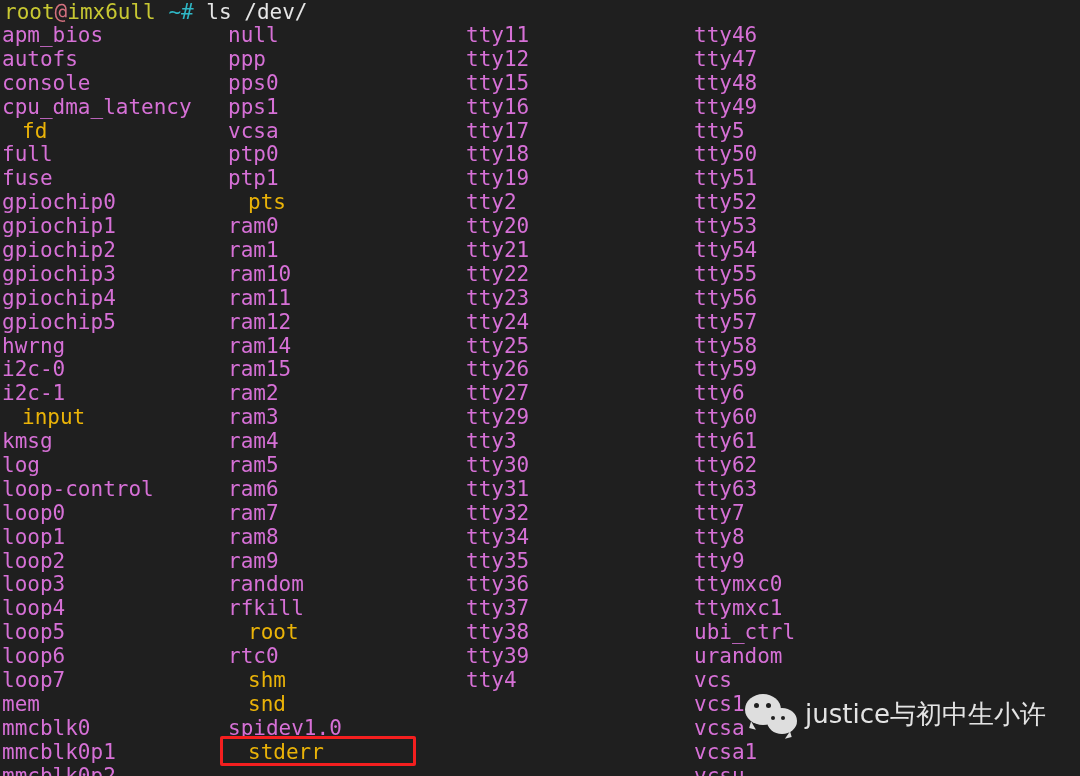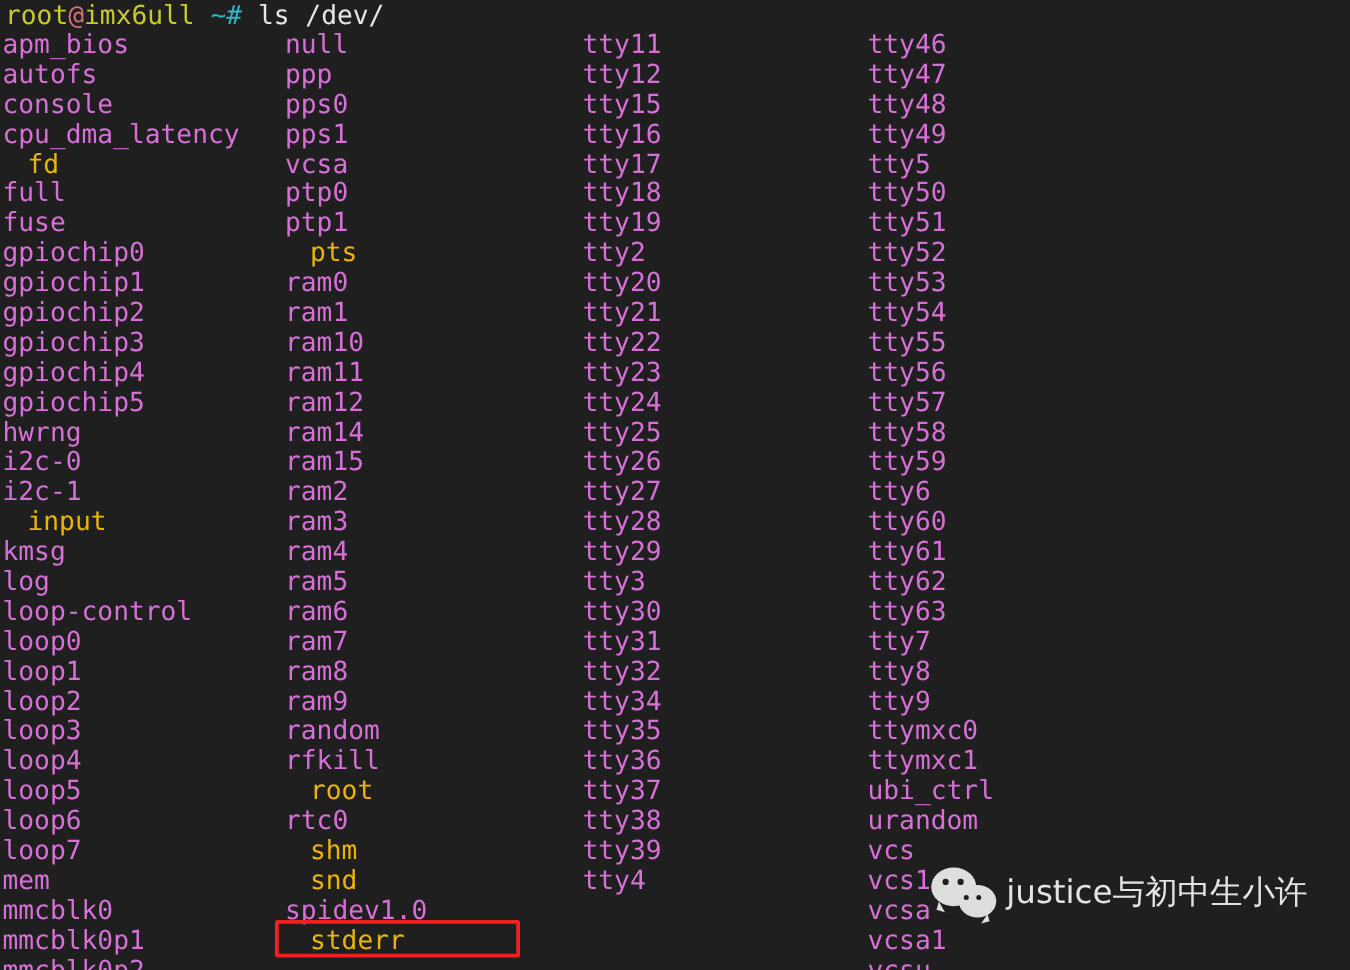--- a/index.html
+++ b/index.html
@@ -234,21 +234,20 @@
         <div class="entry">tty19</div>
         <div class="entry">tty2</div>
         <div class="entry">tty20</div>
         <div class="entry">tty21</div>
         <div class="entry">tty22</div>
         <div class="entry">tty23</div>
         <div class="entry">tty24</div>
         <div class="entry">tty25</div>
         <div class="entry">tty26</div>
         <div class="entry">tty27</div>
-        <div class="entry">tty28</div>
         <div class="entry">tty29</div>
         <div class="entry">tty3</div>
         <div class="entry">tty30</div>
         <div class="entry">tty31</div>
         <div class="entry">tty32</div>
         <div class="entry">tty34</div>
         <div class="entry">tty35</div>
         <div class="entry">tty36</div>
         <div class="entry">tty37</div>
         <div class="entry">tty38</div>

